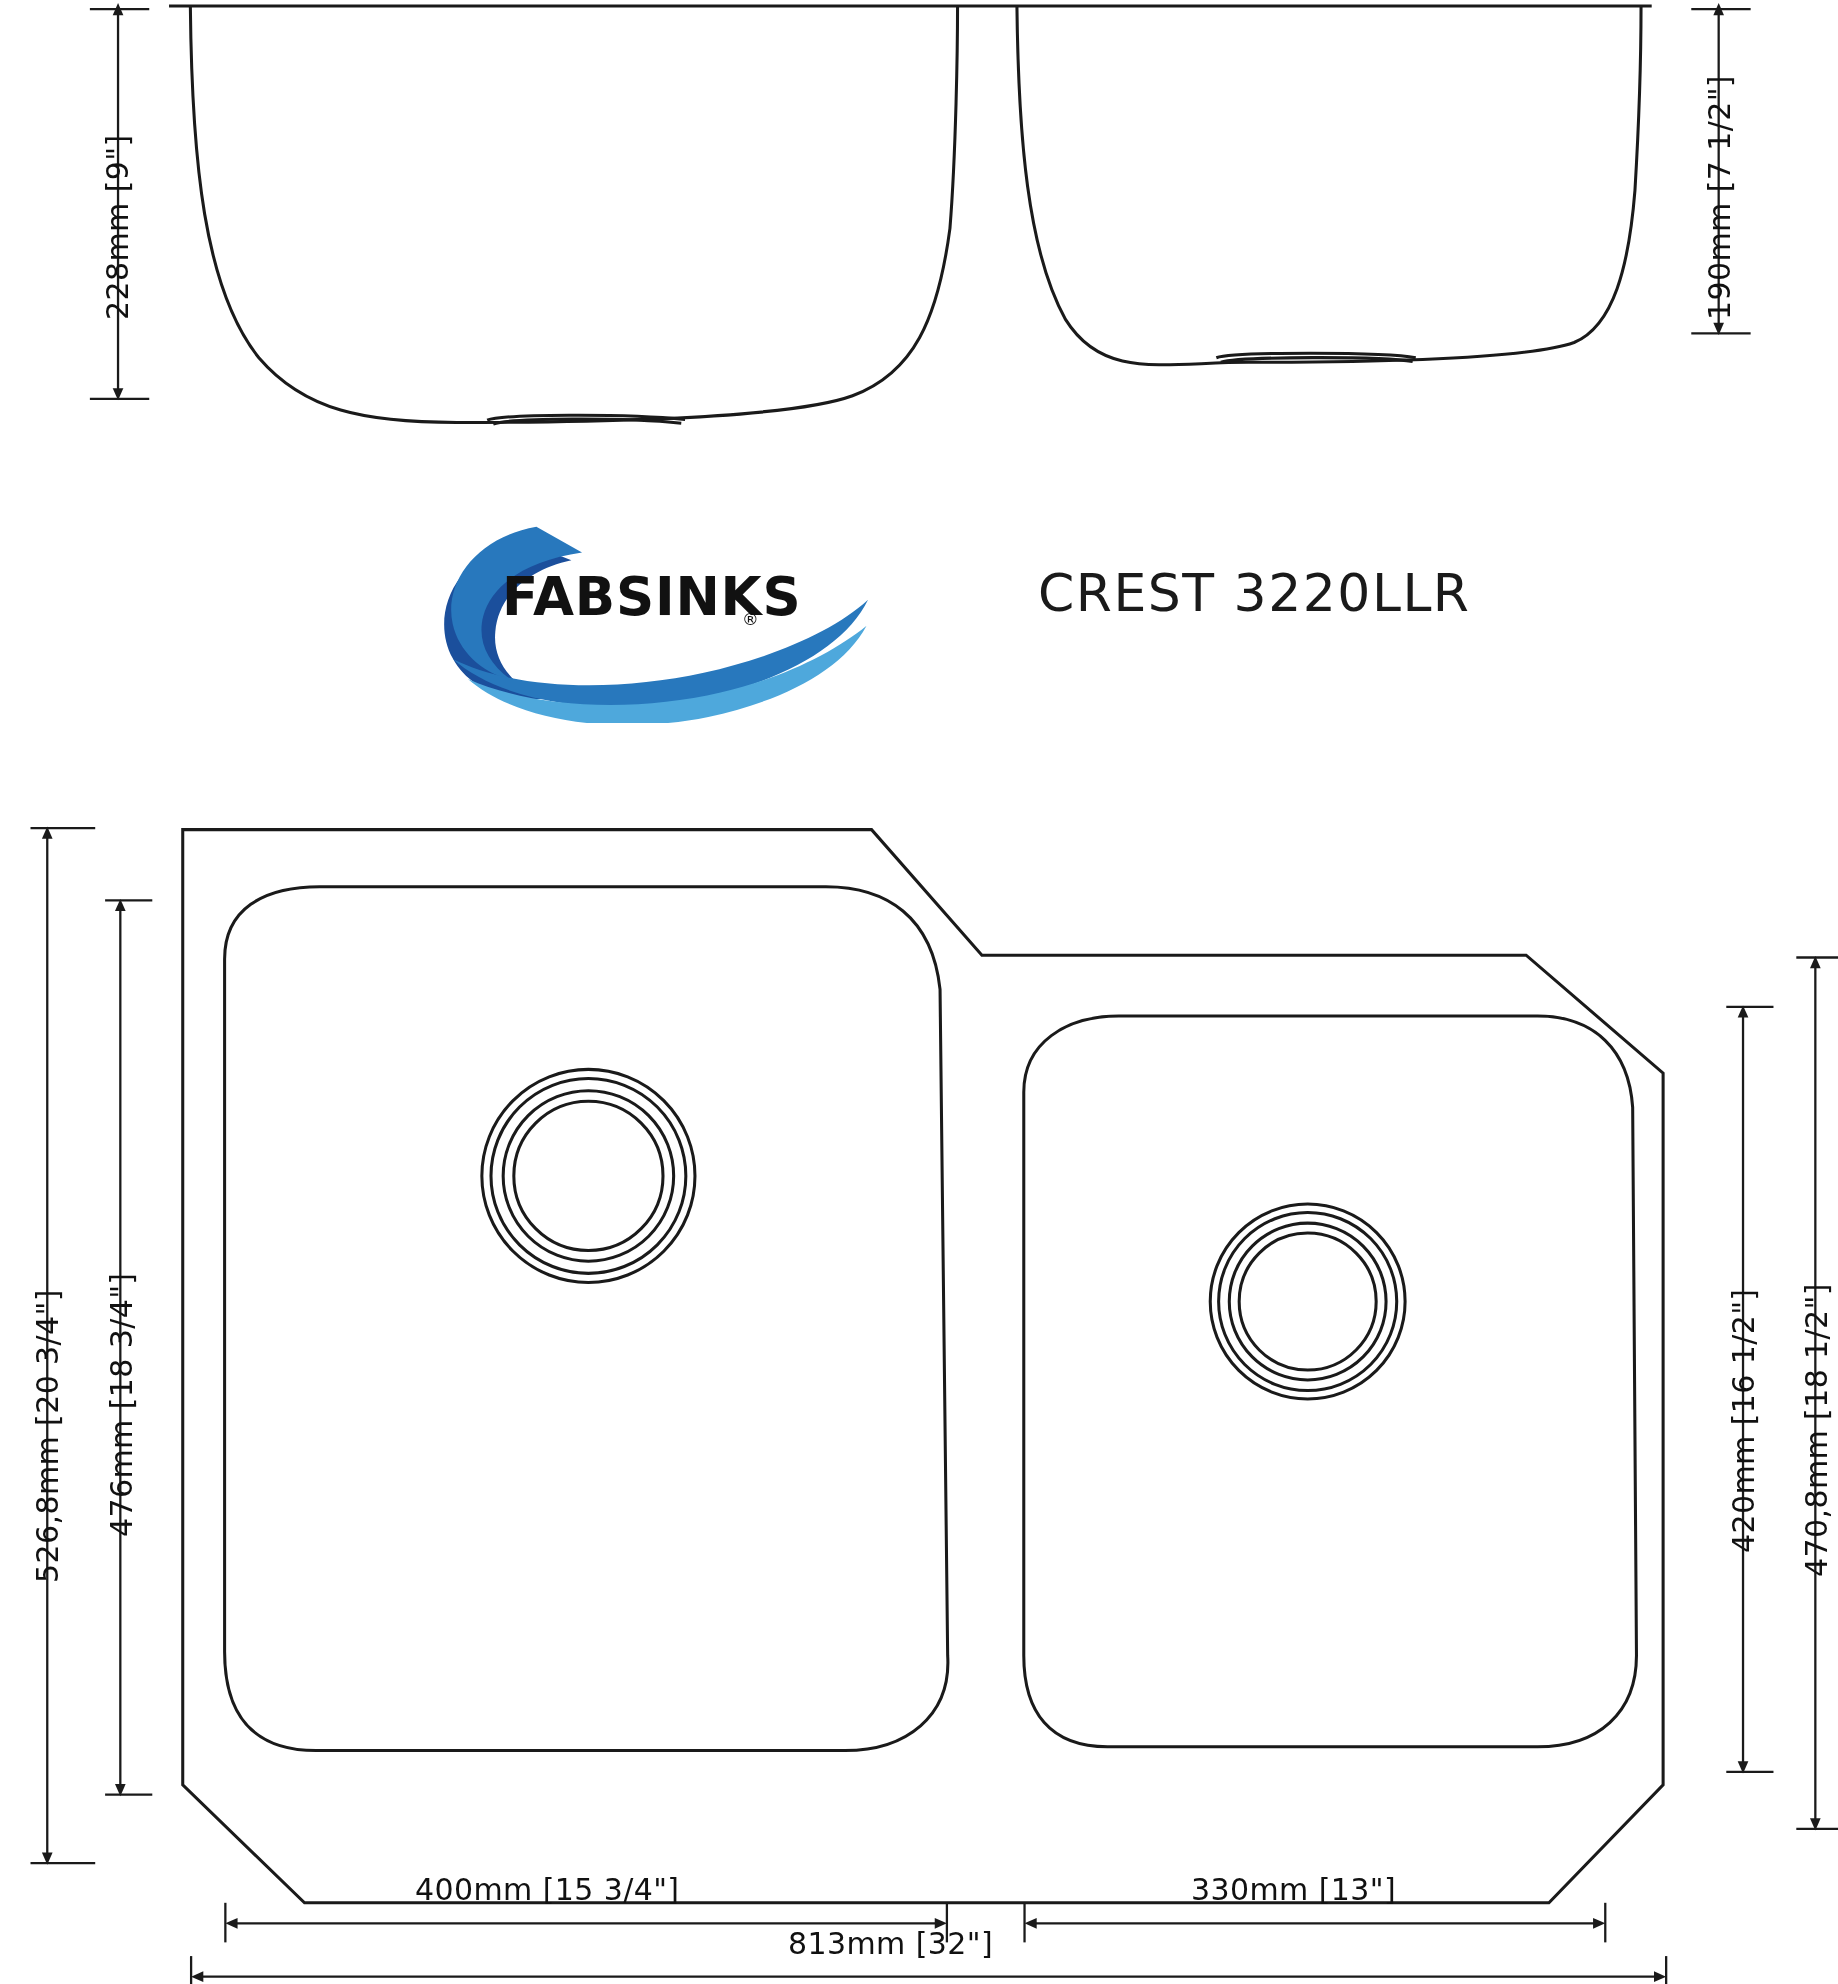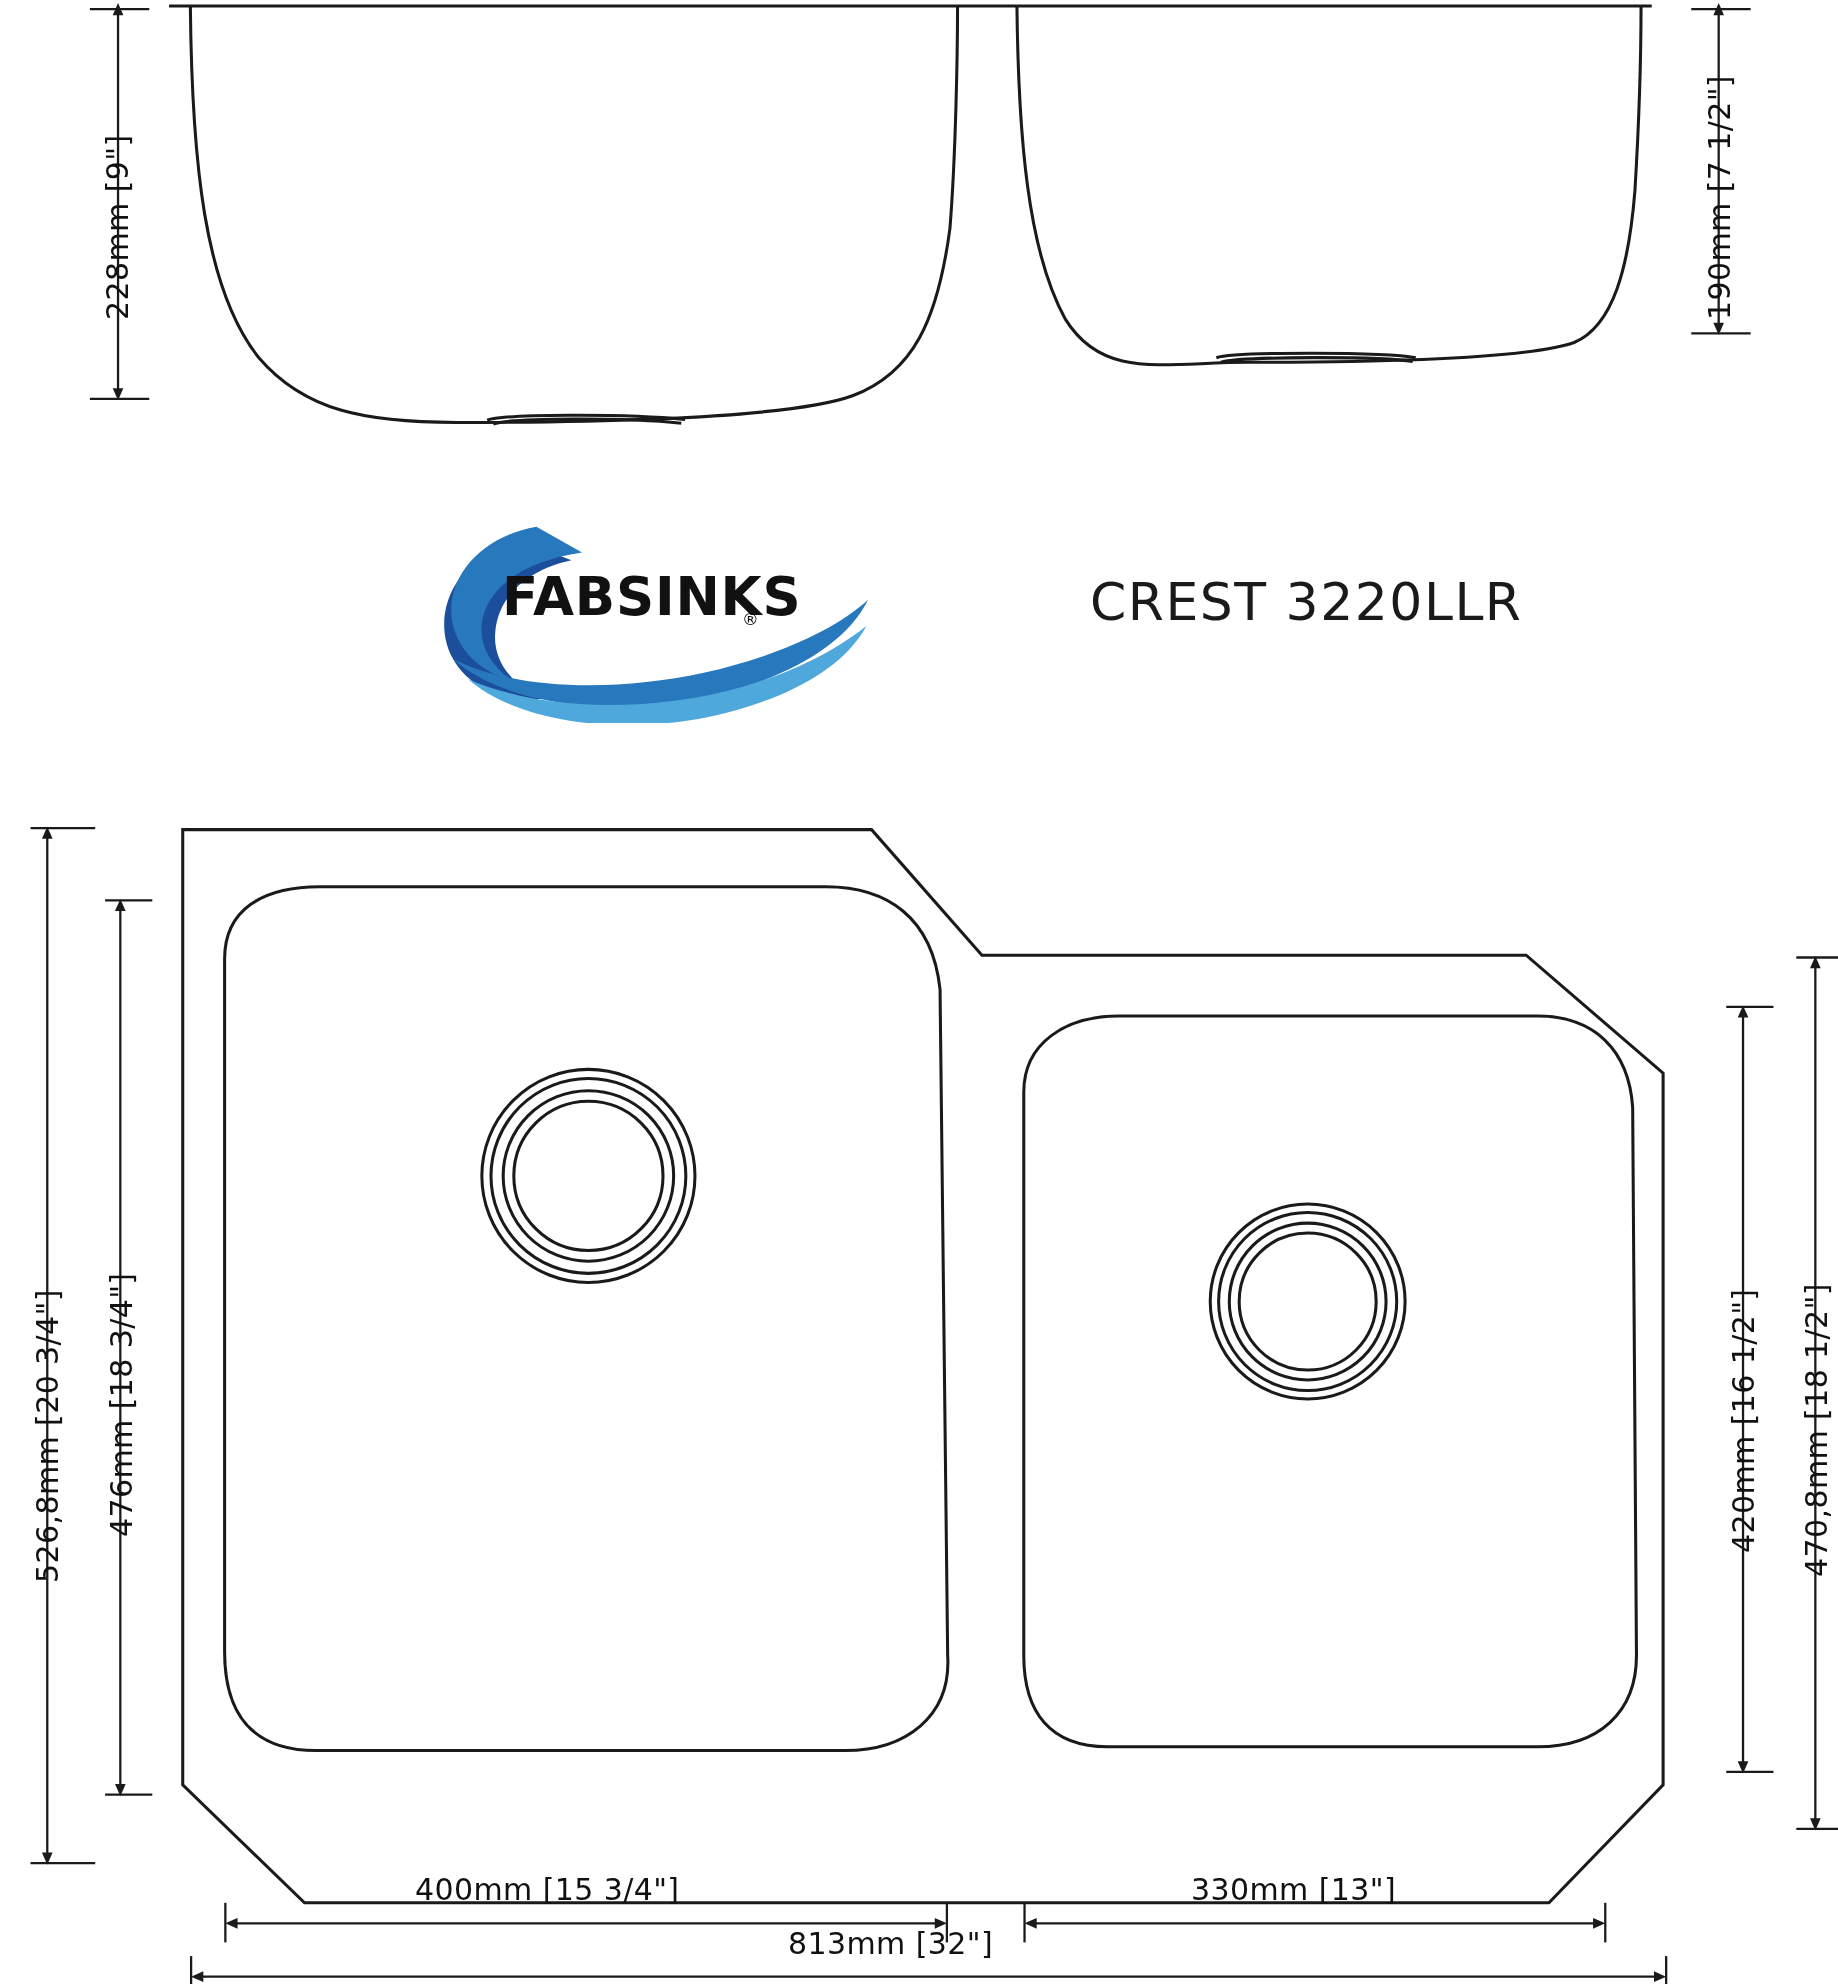--- a/index.html
+++ b/index.html
@@ -192,21 +192,21 @@
     <svg viewBox="0 0 600 280" width="457" height="213">
       <path d="M130,40 C40,60 10,140 40,195 C62,236 110,252 160,248 C120,232 92,200 96,160 C100,112 140,78 196,66 Z" fill="#1b4f9c"></path>
       <path d="M150,22 C70,36 28,96 40,150 C48,186 78,214 118,224 C86,202 72,172 80,140 C92,96 140,66 210,56 Z" fill="#2878bd"></path>
       <path d="M40,196 C120,236 250,240 370,214 C460,194 540,160 586,118 C556,180 470,226 366,248 C246,272 108,256 40,196 Z" fill="#2878bd"></path>
       <path d="M60,222 C150,262 280,266 392,240 C470,222 540,188 584,152 C552,212 470,252 376,272 C258,296 126,280 60,222 Z" fill="#4ea8dc"></path>
     </svg>
     <div class="logo-text">FABSINKS</div>
     <div class="logo-reg">®</div>
   </div>
 
-  <div class="title-text" style="left:1090px; top:563px;margin-top:9px;">CREST 3220LLR</div>
+  <div class="title-text" style="left:1038px; top:563px;">CREST 3220LLR</div>
 
   <div class="dim-label vert" style="left:100px; top:320px;">228mm [9"]</div>
 
   <div class="dim-label vert" style="left:1702px; top:320px;">190mm [7 1/2"]</div>
 
   <div class="dim-label vert" style="left:30px; top:1583px;">526,8mm [20 3/4"]</div>
 
   <div class="dim-label vert" style="left:104px; top:1537px;">476mm [18 3/4"]</div>
 
   <div class="dim-label vert" style="left:1726px; top:1553px;">420mm [16 1/2"]</div>

